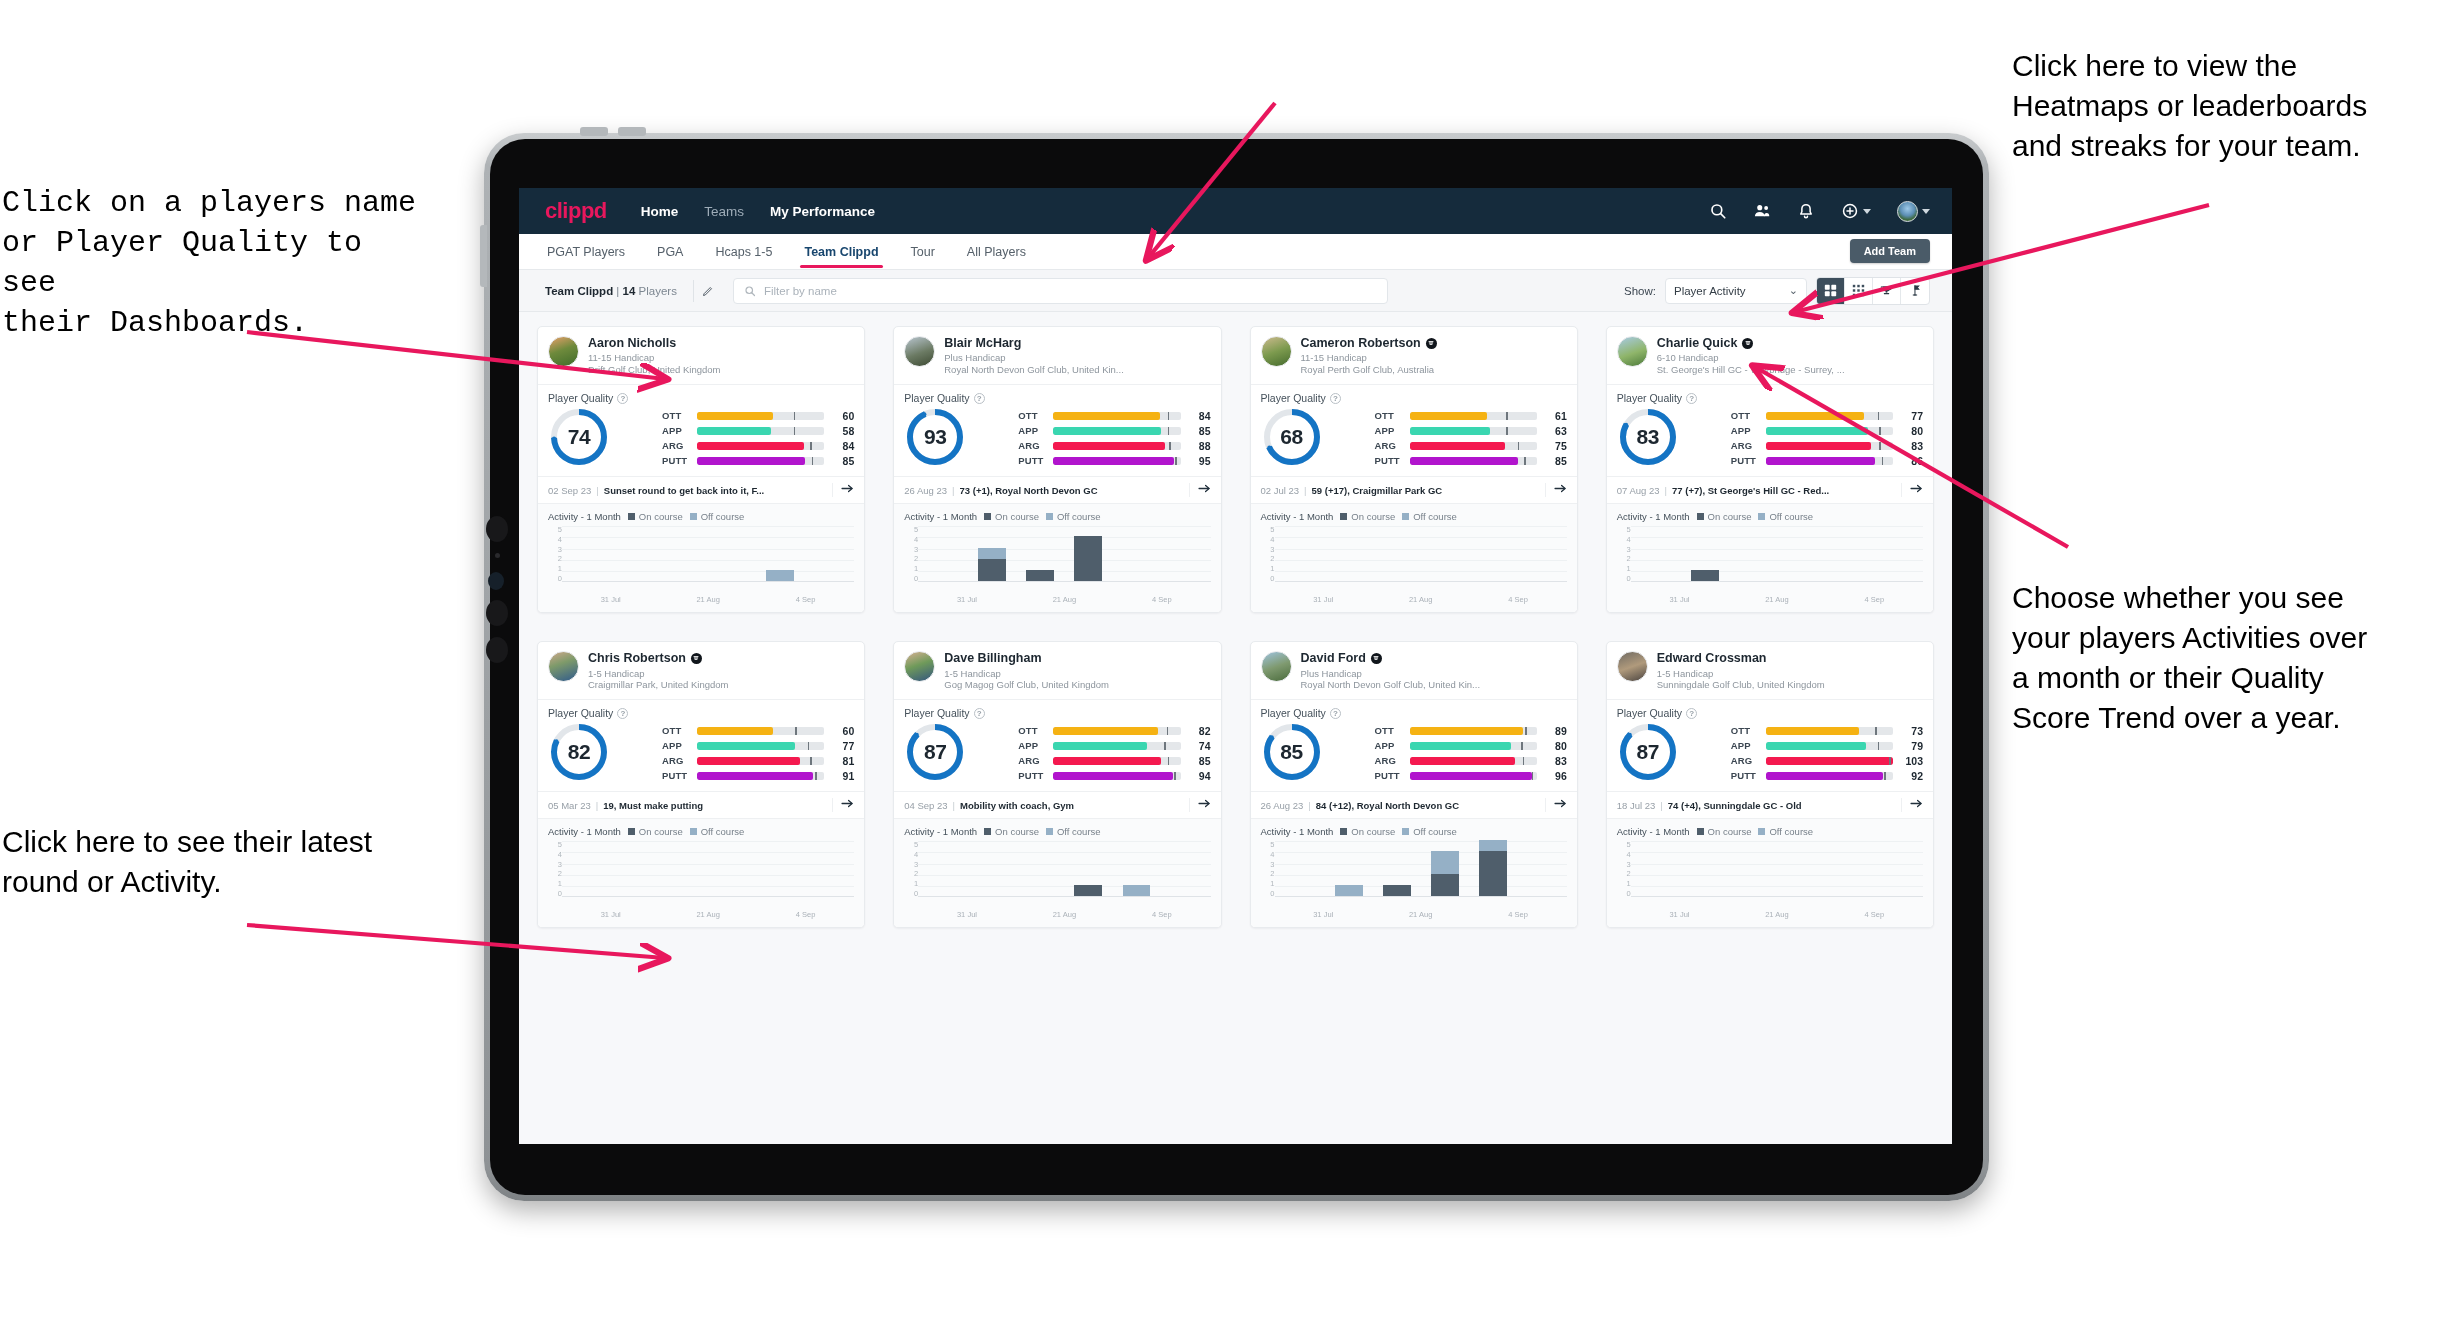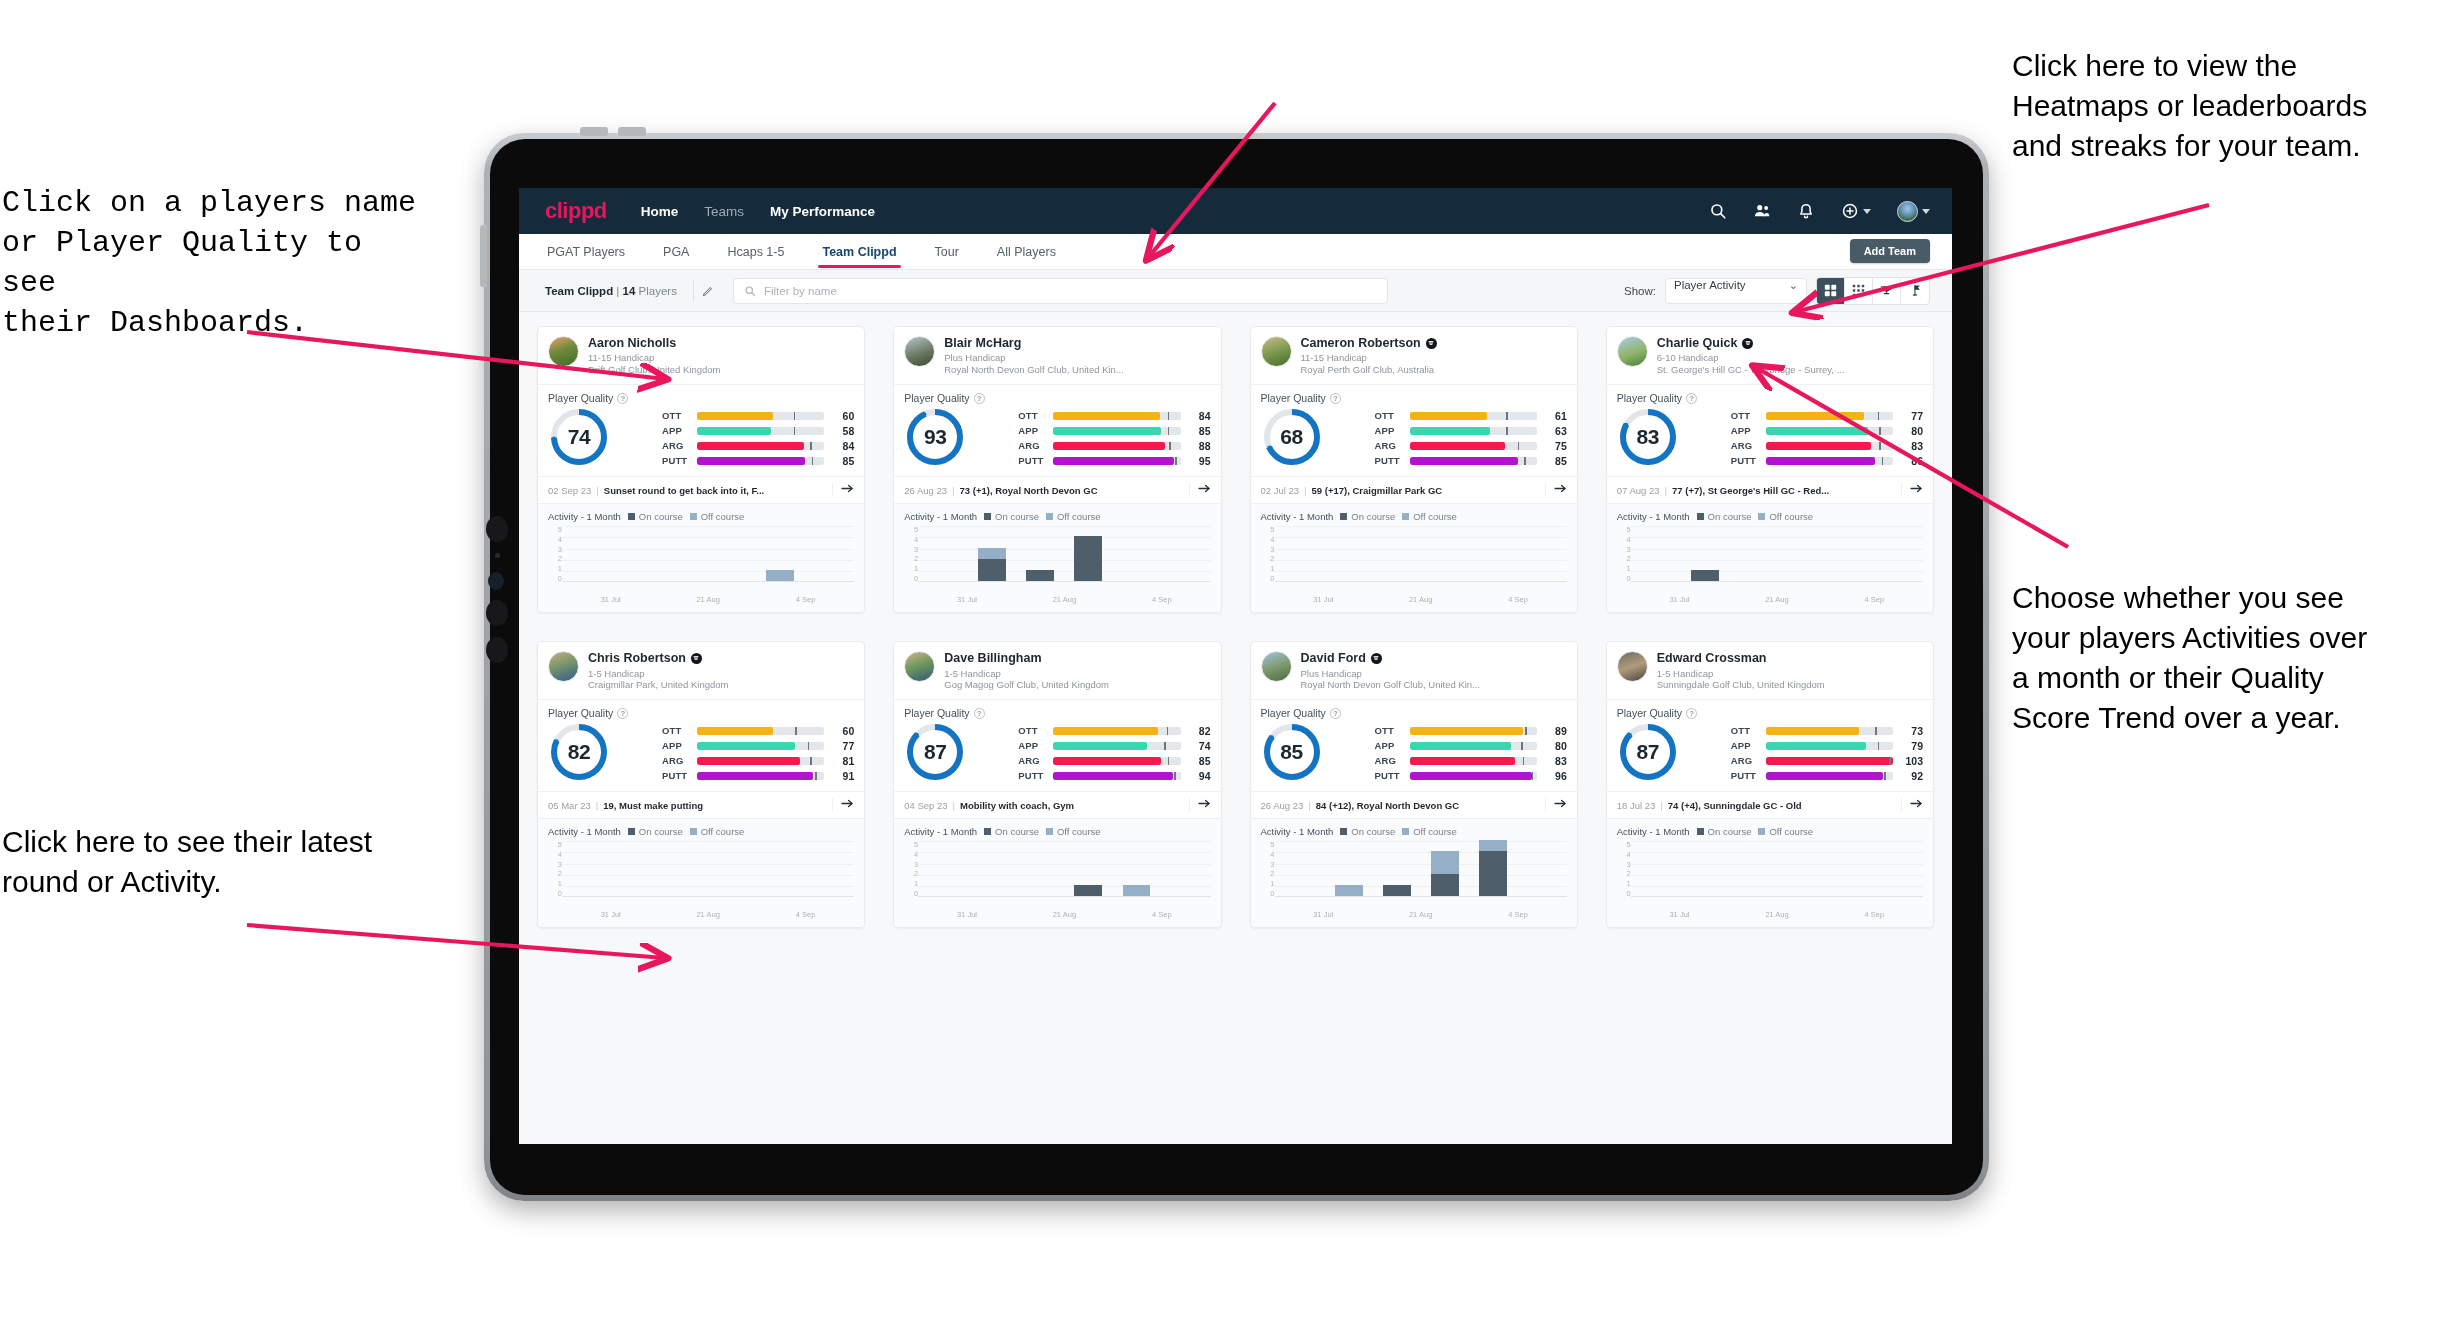--- a/index.html
+++ b/index.html
@@ -73,21 +73,21 @@
   .avatar-sm {
     width:21px;height:21px;border-radius:50%;
     background: radial-gradient(circle at 50% 35%, #9ec9e8 0%, #5d8fb5 45%, #3f6b44 70%, #6b8f4e 100%);
     border:1.5px solid #d7dde2;
   }
   .avwrap { display:flex; align-items:center; }
 
   
   .tabsrow {
     height: 36px; background:#ffffff; border-bottom:1px solid #e6e9ec;
-    display:flex; align-items:center; padding-left:26px; position:relative;gap:6px;
+    display:flex; align-items:center; padding-left:26px; position:relative;
   }
   .tab { font-size:12.5px; color:#55606a; margin-right:28px; position:relative; padding: 9px 2px; }
   .tab.active { color:#18466e; font-weight:600; }
   .tab.active:after{
     content:""; position:absolute; left:-2px; right:-2px; bottom:0; height:2.5px; background:#e8175d; border-radius:2px;
   }
   .addteam {
     position:absolute; right:22px; top:5px;
     background:#4a5b68; color:#fff; font-size:11px; font-weight:600;
     padding:6px 14px; border-radius:4px; box-shadow:0 1px 2px rgba(0,0,0,.2);
@@ -104,21 +104,21 @@
   .editbtn { width:22px;height:22px; display:flex;align-items:center;justify-content:center; border-left:1px solid #dfe3e7; padding-left:8px; margin-left:4px;}
   .searchbox {
     flex:0 0 655px; height:26px; background:#ffffff; border:1px solid #e2e6ea; border-radius:4px;
     display:flex; align-items:center; padding:0 10px; gap:8px; margin-left:6px;
   }
   .searchbox .ph { font-size:11.5px; color:#aab2ba; }
   .showwrap { margin-left:auto; display:flex; align-items:center; gap:9px; }
   .showlbl { font-size:11.5px; color:#3b4651; }
   .select {
     width:142px; height:26px; background:#fff; border:1px solid #e2e6ea; border-radius:4px;
-    display:flex; padding:0 8px; font-size:11.5px; color:#333d46;
+    display:flex; align-items:center; padding:0 8px; font-size:11.5px; color:#333d46;
   }
   .select .dn { margin-left:auto; color:#55606a; font-size:11px; }
   .viewtoggle { display:flex; border:1px solid #dfe3e7; border-radius:4px; overflow:hidden; background:#fff; }
   .vbtn { width:28px;height:26px; display:flex;align-items:center;justify-content:center; border-right:1px solid #e4e8eb; }
   .vbtn:last-child{border-right:none;}
   .vbtn.active { background:#3d4e5c; }
 
   
   .grid {
     padding: 14px 18px 0 18px;

